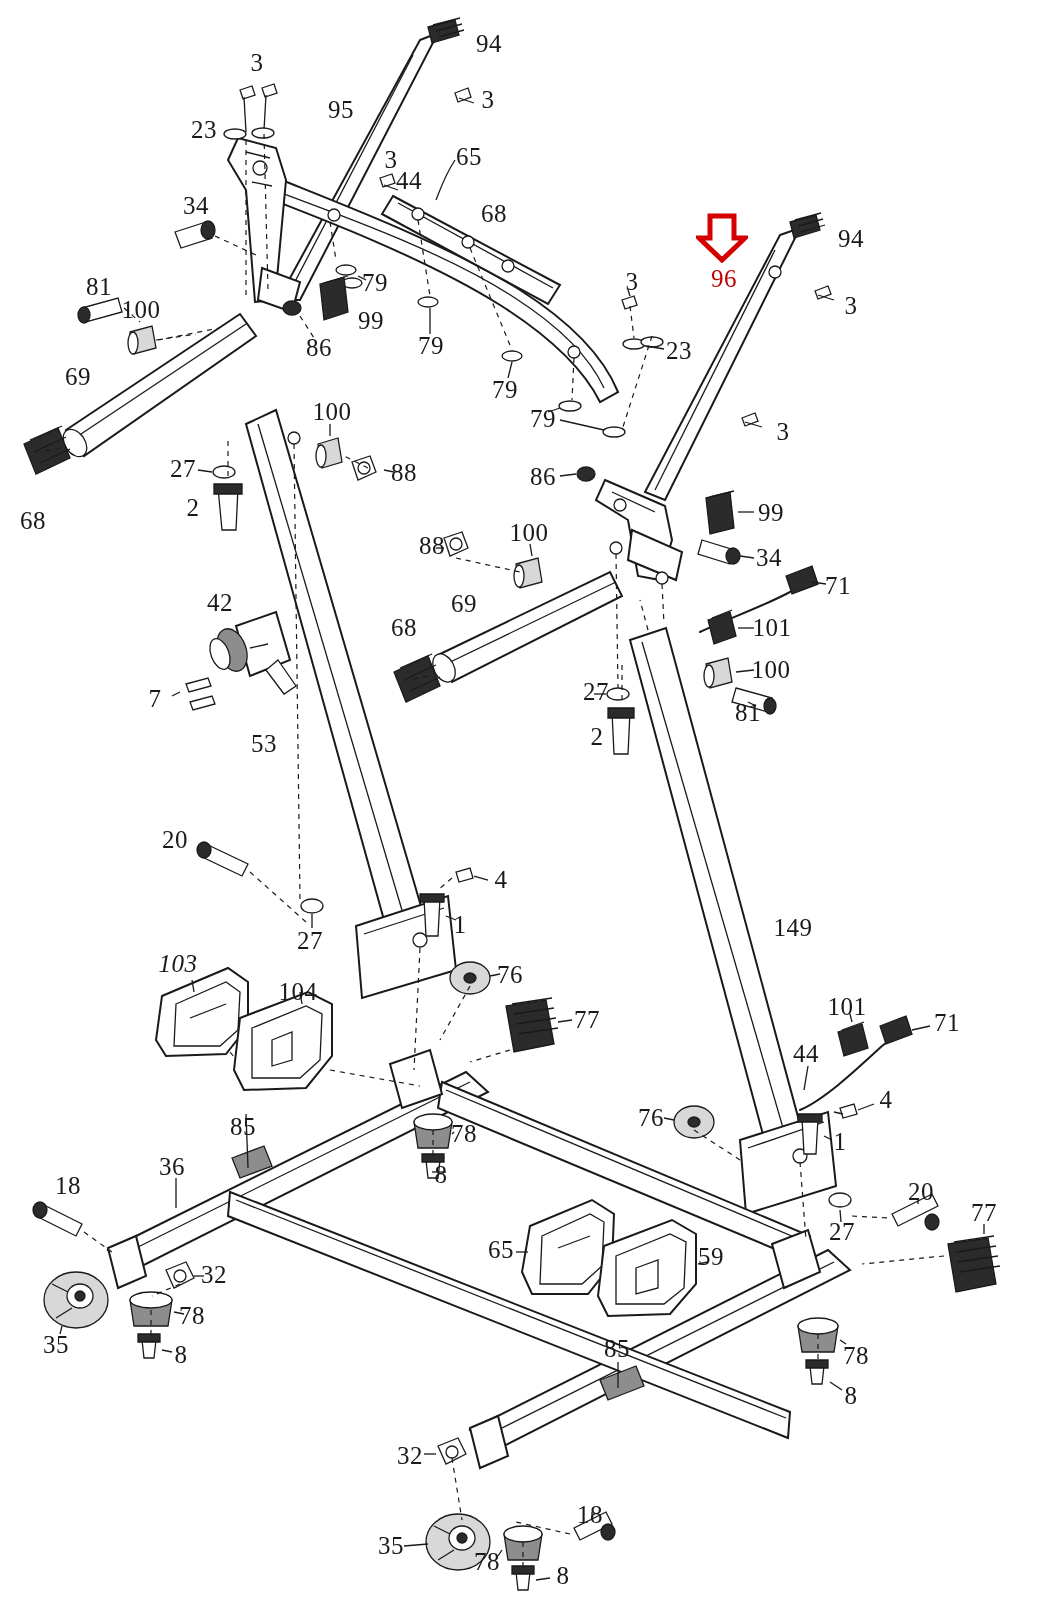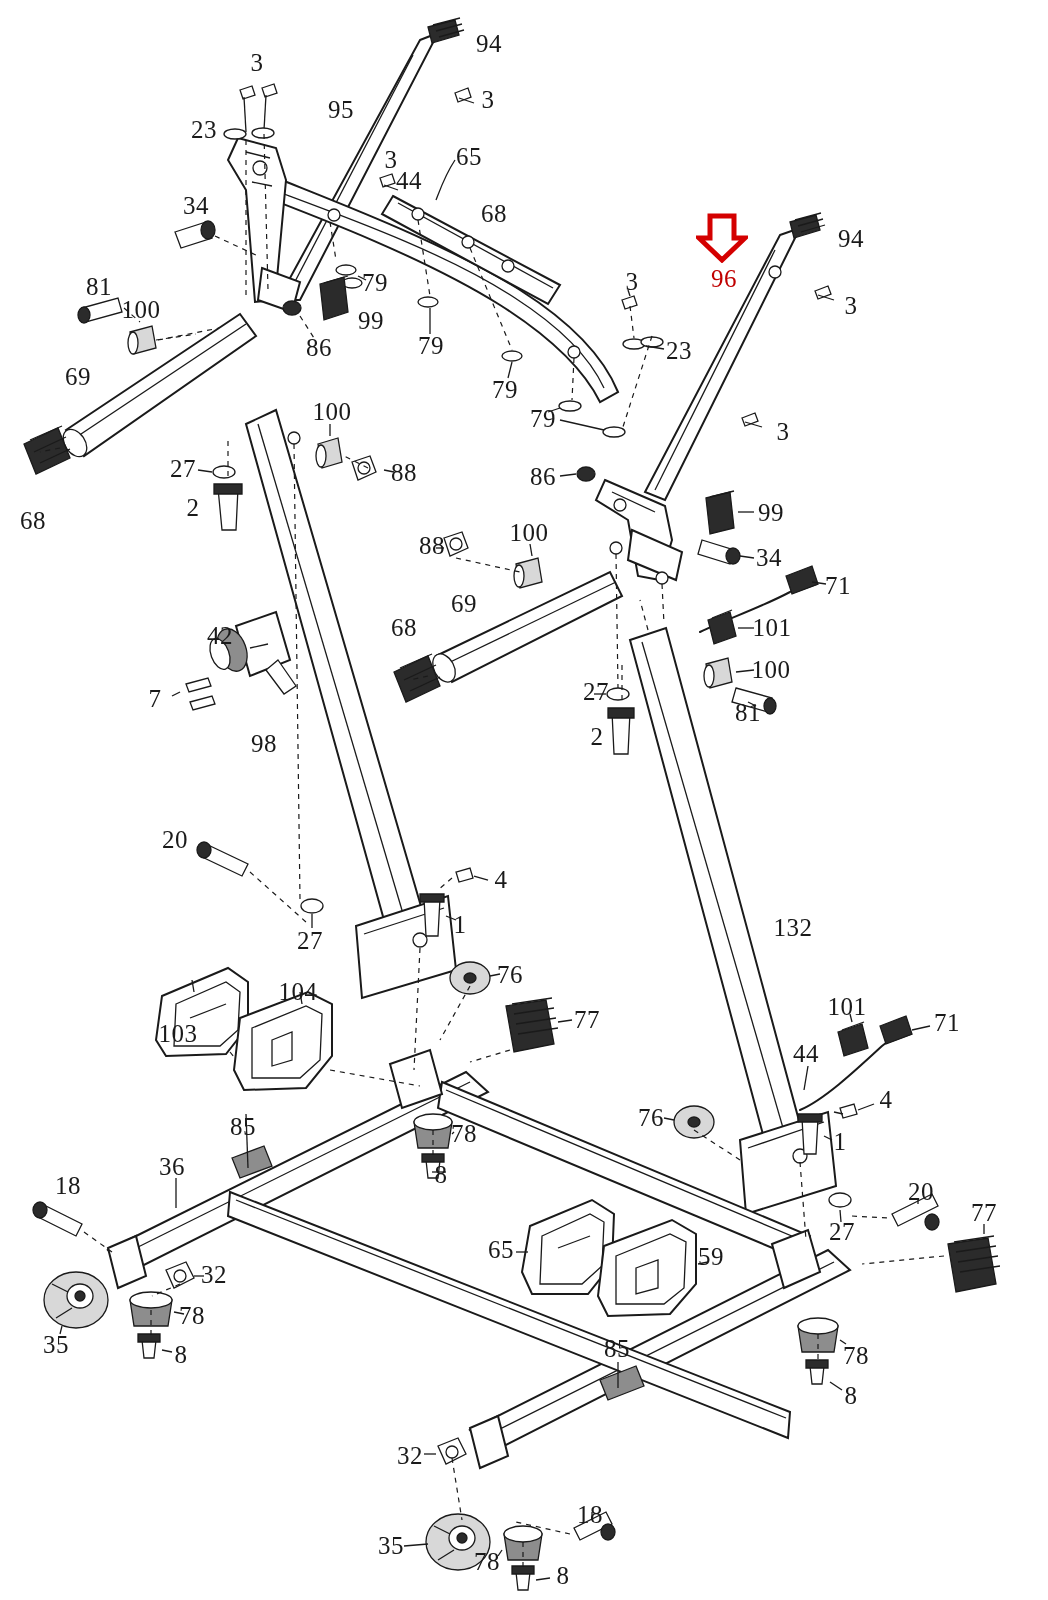--- a/index.html
+++ b/index.html
@@ -614,37 +614,37 @@
       <div class="callout" style="left: 332px; top: 412px;">100</div>
       <div class="callout" style="left: 183px; top: 469px;">27</div>
       <div class="callout" style="left: 404px; top: 473px;">88</div>
       <div class="callout" style="left: 543px; top: 477px;">86</div>
       <div class="callout" style="left: 193px; top: 508px;">2</div>
       <div class="callout" style="left: 771px; top: 513px;">99</div>
       <div class="callout" style="left: 432px; top: 546px;">88</div>
       <div class="callout" style="left: 529px; top: 533px;">100</div>
       <div class="callout" style="left: 769px; top: 558px;">34</div>
       <div class="callout" style="left: 838px; top: 586px;">71</div>
-      <div class="callout" style="left: 220px; top: 636px;">42</div>
+      <div class="callout" style="left: 220px; top: 603px;">42</div>
       <div class="callout" style="left: 464px; top: 604px;">69</div>
       <div class="callout" style="left: 772px; top: 628px;">101</div>
       <div class="callout" style="left: 404px; top: 628px;">68</div>
       <div class="callout" style="left: 771px; top: 670px;">100</div>
       <div class="callout" style="left: 155px; top: 699px;">7</div>
       <div class="callout" style="left: 596px; top: 692px;">27</div>
       <div class="callout" style="left: 748px; top: 713px;">81</div>
       <div class="callout" style="left: 597px; top: 737px;">2</div>
-      <div class="callout" style="left: 264px; top: 744px;">98</div>
+      <div class="callout" style="left: 264px; top: 744px;">53</div>
       <div class="callout" style="left: 175px; top: 840px;">20</div>
       <div class="callout" style="left: 501px; top: 880px;">4</div>
       <div class="callout" style="left: 310px; top: 941px;">27</div>
       <div class="callout" style="left: 460px; top: 925px;">1</div>
-      <div class="callout" style="left: 793px; top: 928px;">132</div>
+      <div class="callout" style="left: 793px; top: 928px;">149</div>
       <div class="callout" style="left: 510px; top: 975px;">76</div>
-      <div class="callout" style="left: 178px; top: 1034px;">103</div>
+      <div class="callout" style="left: 178px; top: 964px; font-style: italic;">103</div>
       <div class="callout" style="left: 298px; top: 992px;">104</div>
       <div class="callout" style="left: 587px; top: 1020px;">77</div>
       <div class="callout" style="left: 847px; top: 1007px;">101</div>
       <div class="callout" style="left: 947px; top: 1023px;">71</div>
       <div class="callout" style="left: 806px; top: 1054px;">44</div>
       <div class="callout" style="left: 886px; top: 1100px;">4</div>
       <div class="callout" style="left: 243px; top: 1127px;">85</div>
       <div class="callout" style="left: 464px; top: 1134px;">78</div>
       <div class="callout" style="left: 651px; top: 1118px;">76</div>
       <div class="callout" style="left: 840px; top: 1142px;">1</div>

